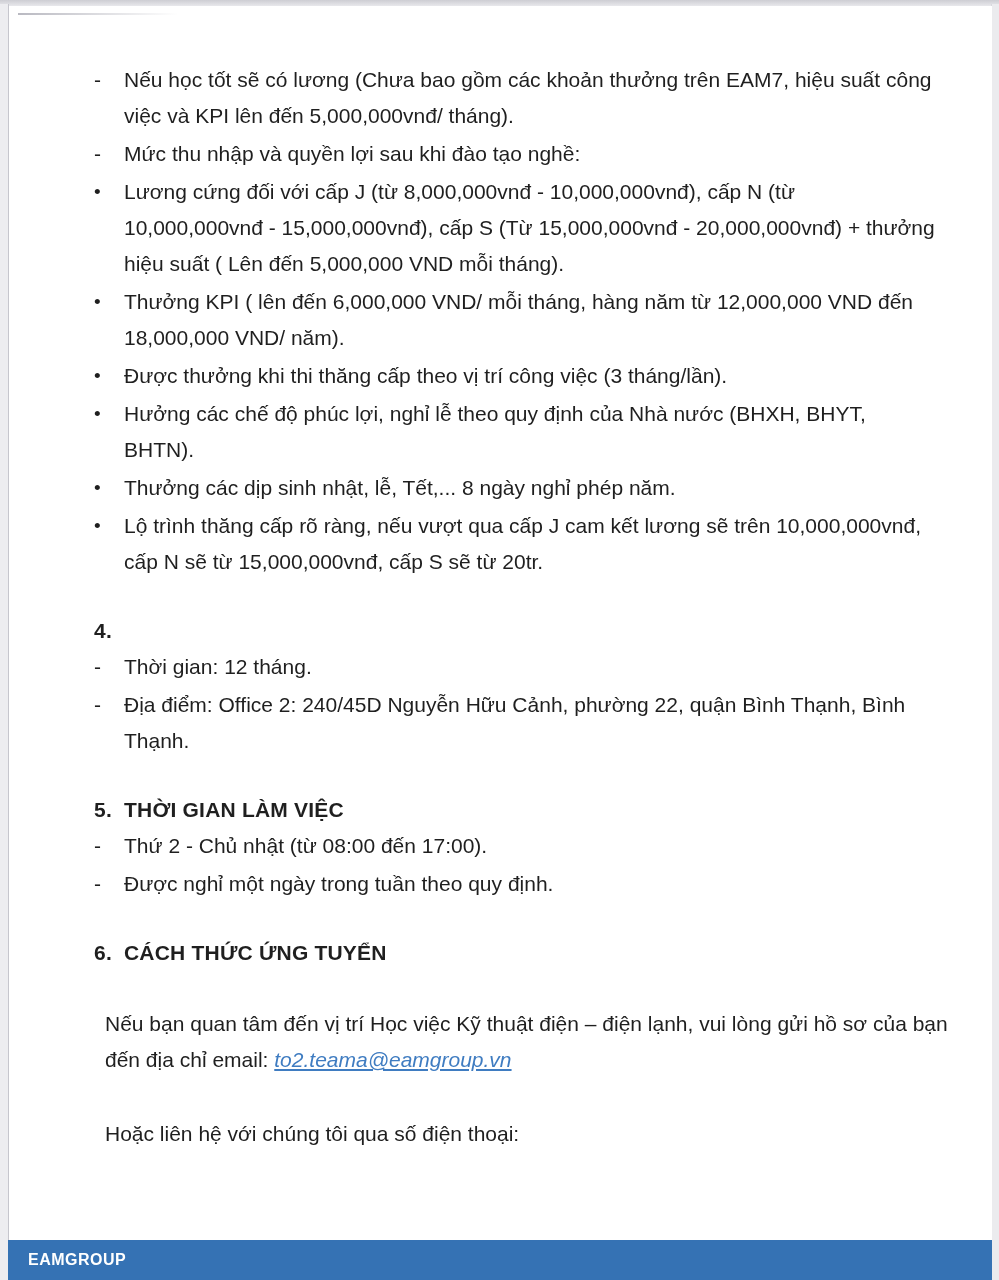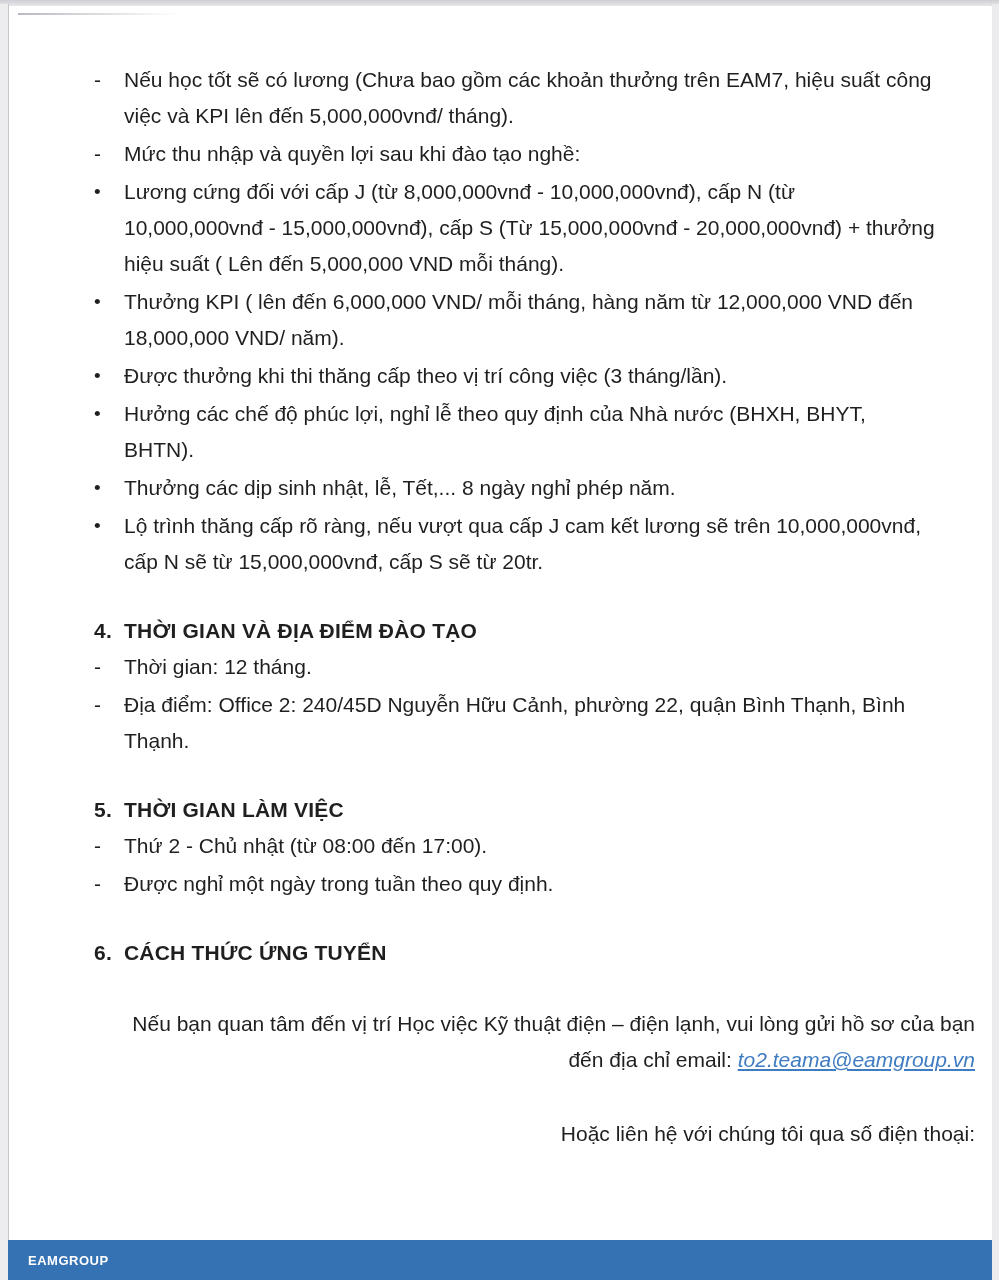--- a/index.html
+++ b/index.html
@@ -41,36 +41,36 @@
   .li { display: flex; margin: 0 0 2px 0; }
   .marker { width: 30px; flex-shrink: 0; }
   .li.bullet .marker { font-size: 19px; }
   .txt { white-space: pre-line; width: 860px; }
   .heading {
     display: flex; font-weight: bold; font-size: 21px;
     margin: 33px 0 0 0; line-height: 36px;
     letter-spacing: 0.2px;
   }
   .heading .num { width: 30px; flex-shrink: 0; }
-  .para { margin: 35px 0 0 11px; white-space: pre-line; width: 870px; text-align: right; }
+  .para { margin: 35px 0 0 11px; white-space: pre-line; width: 870px; }
   .para.contact { margin-top: 38px; }
   .email-link {
     color: var(--link-blue, #3f7cc1);
     text-decoration: underline;
     cursor: pointer;
     font-style: italic;
   }
   .footer-bar {
     position: absolute; left: 8px; right: 7px; bottom: 0; height: 40px;
     background: var(--footer-blue, #3572b4);
     display: flex; align-items: center;
     padding-left: 20px; box-sizing: border-box;
   }
   .footer-brand {
-    color: #ffffff; font-weight: bold; font-size: 13px; letter-spacing: 0.5px;
+    color: #ffffff; font-weight: bold; font-size: 16px; letter-spacing: 0.5px;
   }
 </style>
 </head>
 <body>
 
 <div class="top-edge"></div>
 <div class="left-edge"></div>
 <div class="right-edge"></div>
 
 <div class="page">
@@ -114,21 +114,20 @@
       </li>
       <li class="li bullet">
         <span class="marker">•</span>
         <span class="txt">Lộ trình thăng cấp rõ ràng, nếu vượt qua cấp J cam kết lương sẽ trên 10,000,000vnđ,
 cấp N sẽ từ 15,000,000vnđ, cấp S sẽ từ 20tr.</span>
       </li>
     </ul>
 
     <div class="heading">
       <span class="num">4.</span>
-      <span class="title">THỜI GIAN VÀ ĐỊA ĐIỂM ĐÀO TẠO</span>
     </div>
     <ul class="doc-list">
       <li class="li dash">
         <span class="marker">-</span>
         <span class="txt">Thời gian: 12 tháng.</span>
       </li>
       <li class="li dash">
         <span class="marker">-</span>
         <span class="txt">Địa điểm: Office 2: 240/45D Nguyễn Hữu Cảnh, phường 22, quận Bình Thạnh, Bình
 Thạnh.</span>

